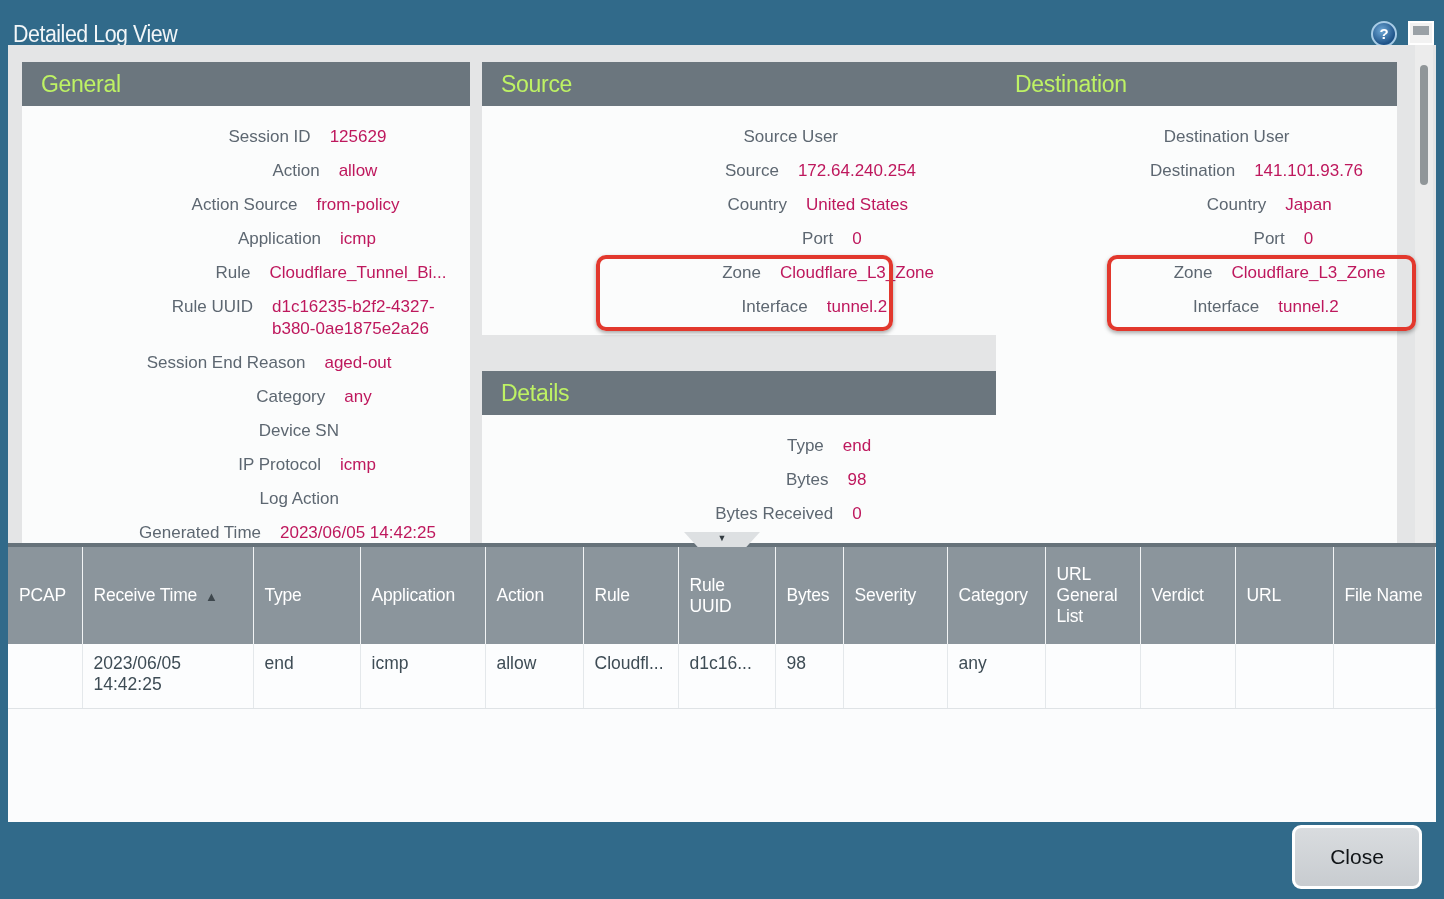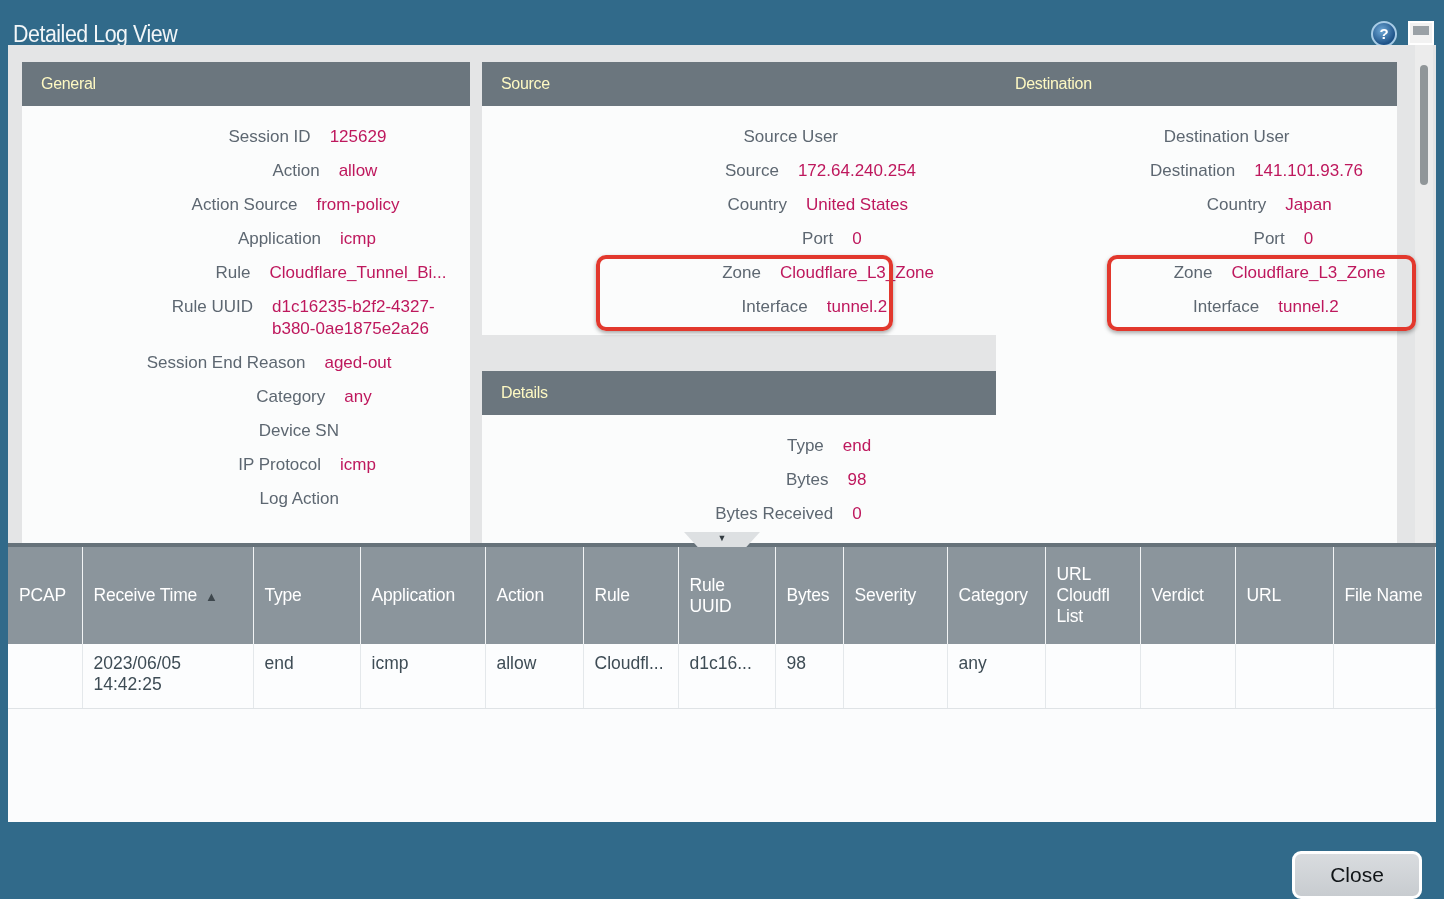--- a/index.html
+++ b/index.html
@@ -31,22 +31,22 @@
   .window-icon .inner {
     position:absolute; left:3px; top:3px; width:16px; height:9px; background:#9aa1a6;
   }
 
   
   .content {
     position:absolute; left:8px; top:45px; width:1428px; height:498px;
     background:#e4e5e6; overflow:hidden;
   }
   .panel-header {
-    height:44px; background:#6b767e; color:#fef9c3;
-    font-size:16px; line-height:44px; padding-left:19px; letter-spacing:-0.3px;
+    height:44px; background:#6b767e; color:#bef264;
+    font-size:23px; line-height:44px; padding-left:19px; letter-spacing:-0.3px;
   }
   .panel-body { background:#fbfcfc; padding-top:14px; position:relative; }
   .col-general { position:absolute; left:14px;  top:17px; width:448px; }
   .col-middle  { position:absolute; left:474px; top:17px; width:526px; }
   .col-dest    { position:absolute; left:949px; top:17px; width:440px;padding-left:39px; }
   .col-general .panel-body { height:540px; }
   .body-source { height:229px; }
   .panel-details { margin-top:36px; }
   .body-details { height:300px; }
   .col-dest .panel-body { height:540px; }
@@ -100,21 +100,21 @@
   td {
     font-size:17.5px; color:#3e4c55; vertical-align:top; padding:9px 11px;
     height:64px; background:#fcfdfe;
     border-right:1px solid #e4e8eb; border-bottom:1px solid #dfe3e6;
     cursor:default;
   }
   .sort { color:#3e474d; font-size:13px; margin-left:8px; }
 
   
   .close-btn {
-    position:absolute; right:22px; bottom:0; width:130px; height:48px;
+    position:absolute; right:22px; bottom:10px; width:130px; height:64px;
     border-radius:9px; border:3px solid #fff;
     background:linear-gradient(#d9dcdf,#c8ccd0);
     font-family:"Liberation Sans", sans-serif; font-size:21px; color:#101417;
     cursor:pointer;
   }
 </style>
 </head>
 <body>
 
 <div class="titlebar">
@@ -166,20 +166,24 @@
         <div class="f-label">Device SN</div>
         <div class="f-value"></div>
       </div>
       <div class="f-row">
         <div class="f-label">IP Protocol</div>
         <div class="f-value">icmp</div>
       </div>
       <div class="f-row">
         <div class="f-label">Log Action</div>
         <div class="f-value"></div>
+      </div>
+      <div class="f-row">
+        <div class="f-label">Generated Time</div>
+        <div class="f-value">2023/06/05 14:42:25</div>
       </div>
     </div>
   </div>
 
   <div class="col-middle">
     <div>
       <div class="panel-header">Source</div>
       <div class="panel-body body-source">
         <div class="f-row">
           <div class="f-label">Source User</div>
@@ -291,21 +295,21 @@
         <th>PCAP</th>
         <th><span>Receive Time</span><span class="sort">▲</span></th>
         <th>Type</th>
         <th>Application</th>
         <th>Action</th>
         <th>Rule</th>
         <th>Rule UUID</th>
         <th>Bytes</th>
         <th>Severity</th>
         <th>Category</th>
-        <th>URL Cloudfl List</th>
+        <th>URL General List</th>
         <th>Verdict</th>
         <th>URL</th>
         <th>File Name</th>
       </tr>
     </thead>
     <tbody>
       <tr>
         <td></td>
         <td>2023/06/05 14:42:25</td>
         <td>end</td>

